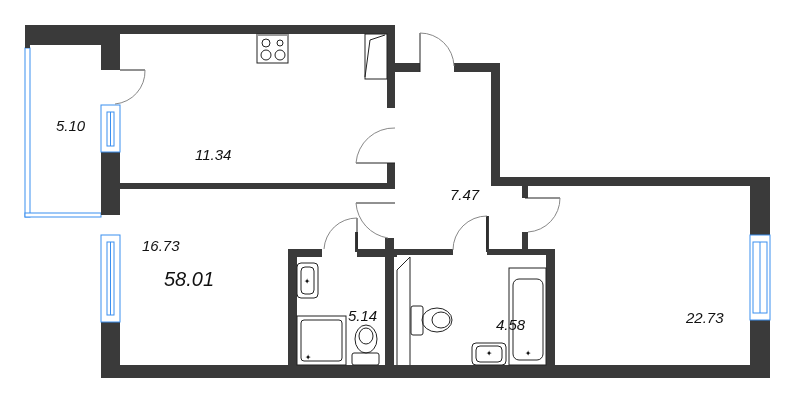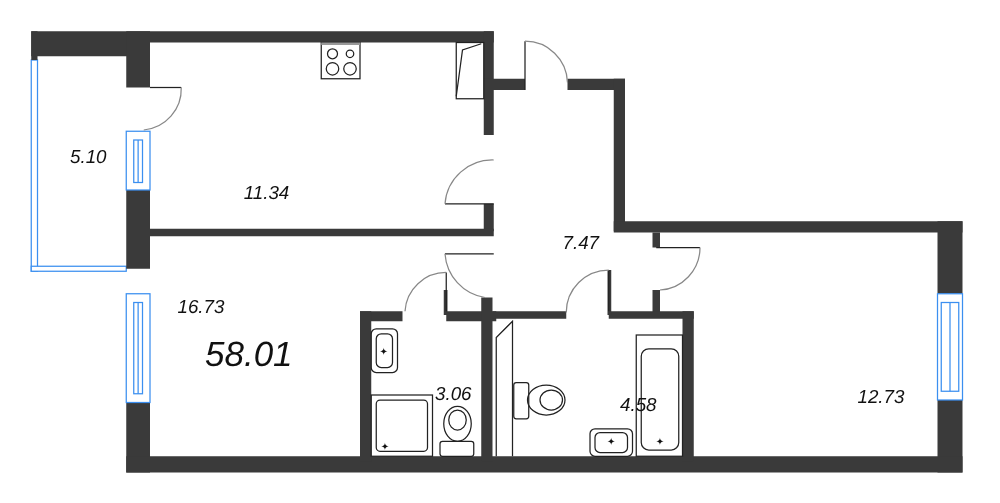--- a/index.html
+++ b/index.html
@@ -5,21 +5,21 @@
   html, body { margin:0; padding:0; background:#ffffff; }
   body { width:800px; height:402px; position:relative; overflow:hidden; font-family:"Liberation Sans", sans-serif; }
   #plan { position:absolute; left:0; top:0; width:800px; height:402px; }
   .wall { fill:#3a3a3a; }
   .win { fill:#ffffff; stroke:#3b8ff0; stroke-width:1; }
   .thin { fill:none; stroke:#222; stroke-width:1; }
   .arc { fill:none; stroke:#888; stroke-width:1; }
   .fix { fill:#ffffff; stroke:#222; stroke-width:1; }
   .label { position:absolute; font-style:italic; color:#111; white-space:nowrap; font-family:"Liberation Sans", sans-serif; }
   .area { font-size:15px; }
-  .total { font-size:28px; }
+  .total { font-size:20px; }
 </style>
 </head>
 <body>
 
 <svg id="plan" viewBox="0 0 800 402" xmlns="http://www.w3.org/2000/svg">
 
   <g>
     <rect class="win" x="25" y="48" width="5" height="169"></rect>
     <rect class="win" x="25" y="213" width="76" height="4"></rect>
   </g>
@@ -163,15 +163,15 @@
       <text x="528" y="356" font-size="8" text-anchor="middle" fill="#111">✦</text>
     </g>
   </g>
 </svg>
 
 <div class="label area" style="left:56px; top:117px;">5.10</div>
 <div class="label area" style="left:195px; top:146px;">11.34</div>
 <div class="label area" style="left:450px; top:170px;margin-top:16px;">7.47</div>
 <div class="label area" style="left:142px; top:237px;">16.73</div>
 <div class="label total" style="left:164px; top:268px;">58.01</div>
-<div class="label area" style="left:348px; top:307px;">3.06</div>
+<div class="label area" style="left:348px; top:307px;">5.14</div>
 <div class="label area" style="left:471px; top:316px;margin-left:25px;">4.58</div>
-<div class="label area" style="left:686px; top:309px;">12.73</div>
+<div class="label area" style="left:686px; top:309px;">22.73</div>
 
 </body></html>

